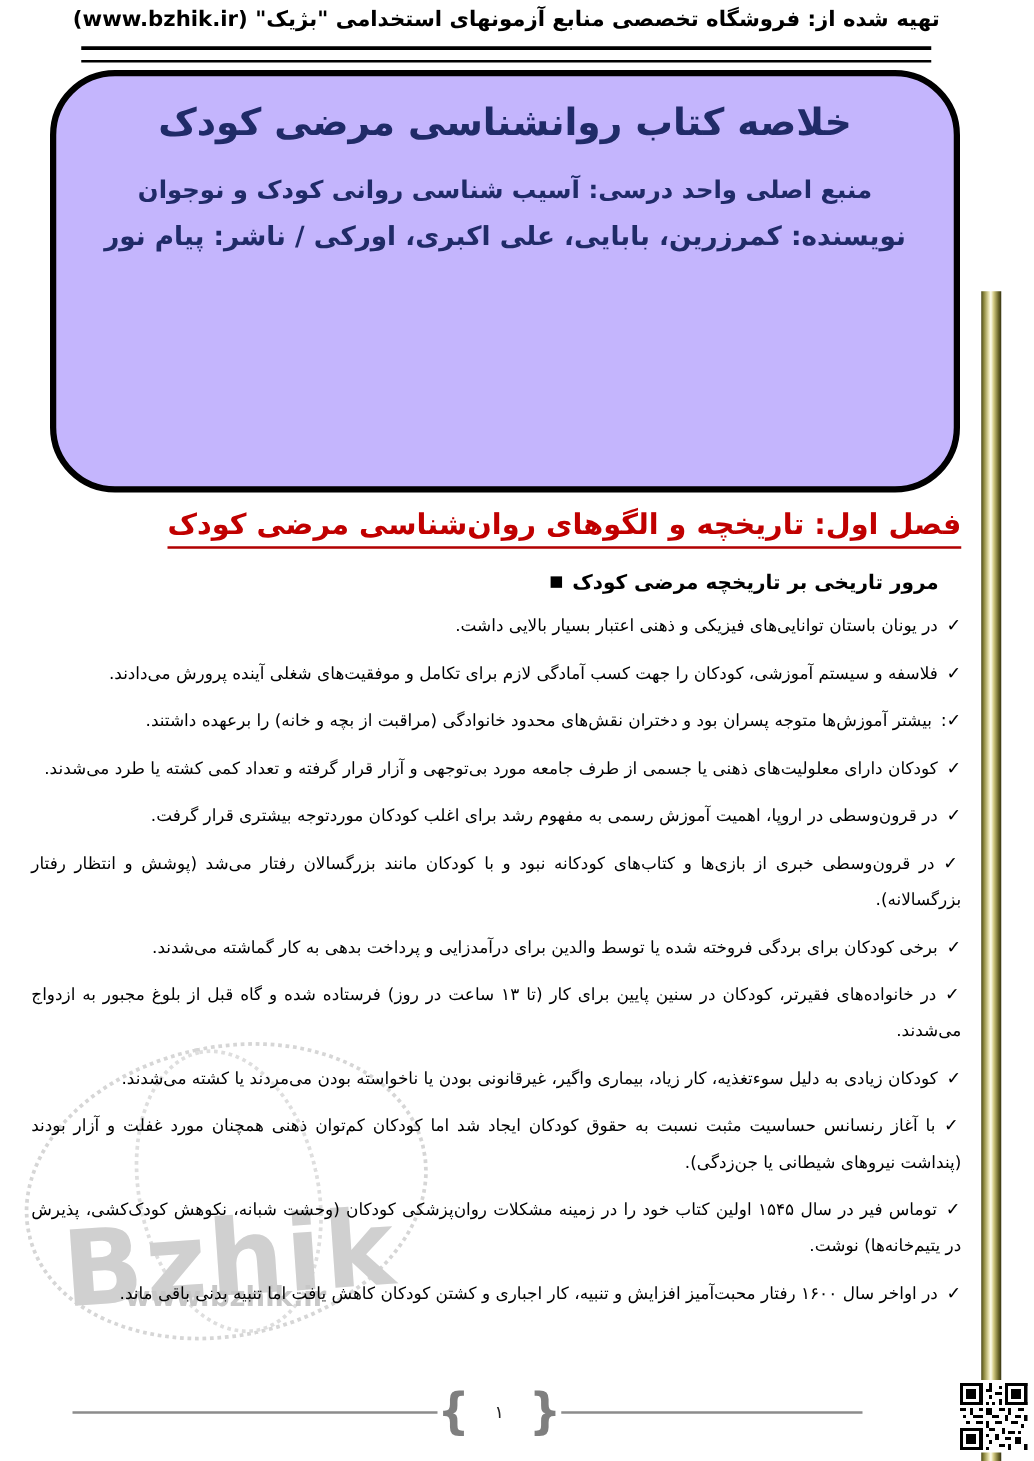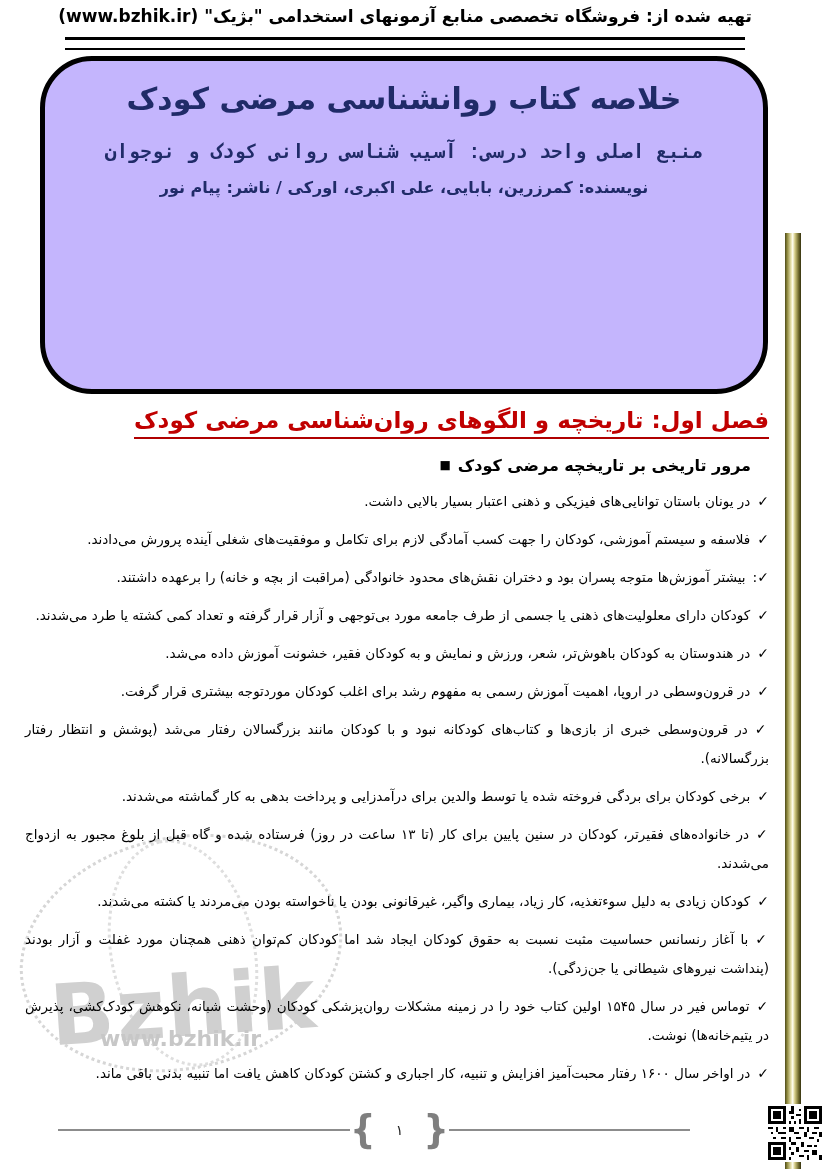--- a/index.html
+++ b/index.html
@@ -16,22 +16,22 @@
     position:absolute;top:37px;left:65px;width:680px;height:8px;
     border-top:3px solid #000;border-bottom:2px solid #000;z-index:2;
   }
   
   .info-box{
     position:absolute;top:56px;left:40px;width:728px;height:338px;
     box-sizing:border-box;border:5px solid #000;border-radius:52px;
     text-align:center;direction:rtl;padding-top:20px;z-index:2;background:#c4b5fd;
   }
   .box-title{font-size:30px;font-weight:bold;color:#202b68;}
-  .box-course{margin-top:24px;font-size:19.5px;font-weight:bold;color:#202b68;font-family:Liberation Mono, monospace;}
-  .box-authors{margin-top:14px;font-size:16px;font-weight:bold;color:#202b68;}
+  .box-course{margin-top:24px;font-size:19.5px;font-weight:bold;color:#202b68;}
+  .box-authors{margin-top:14px;font-size:21px;font-weight:bold;color:#202b68;}
   .box-note{margin-top:12px;font-size:15.5px;font-weight:bold;color:#000;line-height:1.95;}
   
   .chapter{
     position:absolute;top:407px;left:25px;width:744px;text-align:right;
     direction:rtl;z-index:2;
   }
   .chapter-heading{
     display:inline-block;color:#c00000;font-weight:bold;font-size:23px;
     border-bottom:2px solid #b00000;padding-bottom:4px;
   }
@@ -114,21 +114,20 @@
 
 <div class="subheading">
   <span class="sq">■</span><span class="subtext">مرور تاریخی بر تاریخچه مرضی کودک</span>
 </div>
 
 <div class="bullets">
   <p class="bullet"><span class="chk">✓</span><span>در یونان باستان توانایی‌های فیزیکی و ذهنی اعتبار بسیار بالایی داشت.</span></p>
   <p class="bullet"><span class="chk">✓</span><span>فلاسفه و سیستم آموزشی، کودکان را جهت کسب آمادگی لازم برای تکامل و موفقیت‌های شغلی آینده پرورش می‌دادند.</span></p>
   <p class="bullet"><span class="chk">✓:</span><span>بیشتر آموزش‌ها متوجه پسران بود و دختران نقش‌های محدود خانوادگی (مراقبت از بچه و خانه) را برعهده داشتند.</span></p>
   <p class="bullet"><span class="chk">✓</span><span>کودکان دارای معلولیت‌های ذهنی یا جسمی از طرف جامعه مورد بی‌توجهی و آزار قرار گرفته و تعداد کمی کشته یا طرد می‌شدند.</span></p>
-  <p class="bullet"><span class="chk">✓</span><span>در هندوستان به کودکان باهوش‌تر، شعر، ورزش و نمایش و به کودکان فقیر، خشونت آموزش داده می‌شد.</span></p>
   <p class="bullet"><span class="chk">✓</span><span>در قرون‌وسطی در اروپا، اهمیت آموزش رسمی به مفهوم رشد برای اغلب کودکان موردتوجه بیشتری قرار گرفت.</span></p>
   <p class="bullet"><span class="chk">✓</span><span>در قرون‌وسطی خبری از بازی‌ها و کتاب‌های کودکانه نبود و با کودکان مانند بزرگسالان رفتار می‌شد (پوشش و انتظار رفتار بزرگسالانه).</span></p>
   <p class="bullet"><span class="chk">✓</span><span>برخی کودکان برای بردگی فروخته شده یا توسط والدین برای درآمدزایی و پرداخت بدهی به کار گماشته می‌شدند.</span></p>
   <p class="bullet"><span class="chk">✓</span><span>در خانواده‌های فقیرتر، کودکان در سنین پایین برای کار (تا ۱۳ ساعت در روز) فرستاده شده و گاه قبل از بلوغ مجبور به ازدواج می‌شدند.</span></p>
   <p class="bullet"><span class="chk">✓</span><span>کودکان زیادی به دلیل سوءتغذیه، کار زیاد، بیماری واگیر، غیرقانونی بودن یا ناخواسته بودن می‌مردند یا کشته می‌شدند.</span></p>
   <p class="bullet"><span class="chk">✓</span><span>با آغاز رنسانس حساسیت مثبت نسبت به حقوق کودکان ایجاد شد اما کودکان کم‌توان ذهنی همچنان مورد غفلت و آزار بودند (پنداشت نیروهای شیطانی یا جن‌زدگی).</span></p>
   <p class="bullet"><span class="chk">✓</span><span>توماس فیر در سال ۱۵۴۵ اولین کتاب خود را در زمینه مشکلات روان‌پزشکی کودکان (وحشت شبانه، نکوهش کودک‌کشی، پذیرش در یتیم‌خانه‌ها) نوشت.</span></p>
   <p class="bullet"><span class="chk">✓</span><span>در اواخر سال ۱۶۰۰ رفتار محبت‌آمیز افزایش و تنبیه، کار اجباری و کشتن کودکان کاهش یافت اما تنبیه بدنی باقی ماند.</span></p>
 </div>
 

